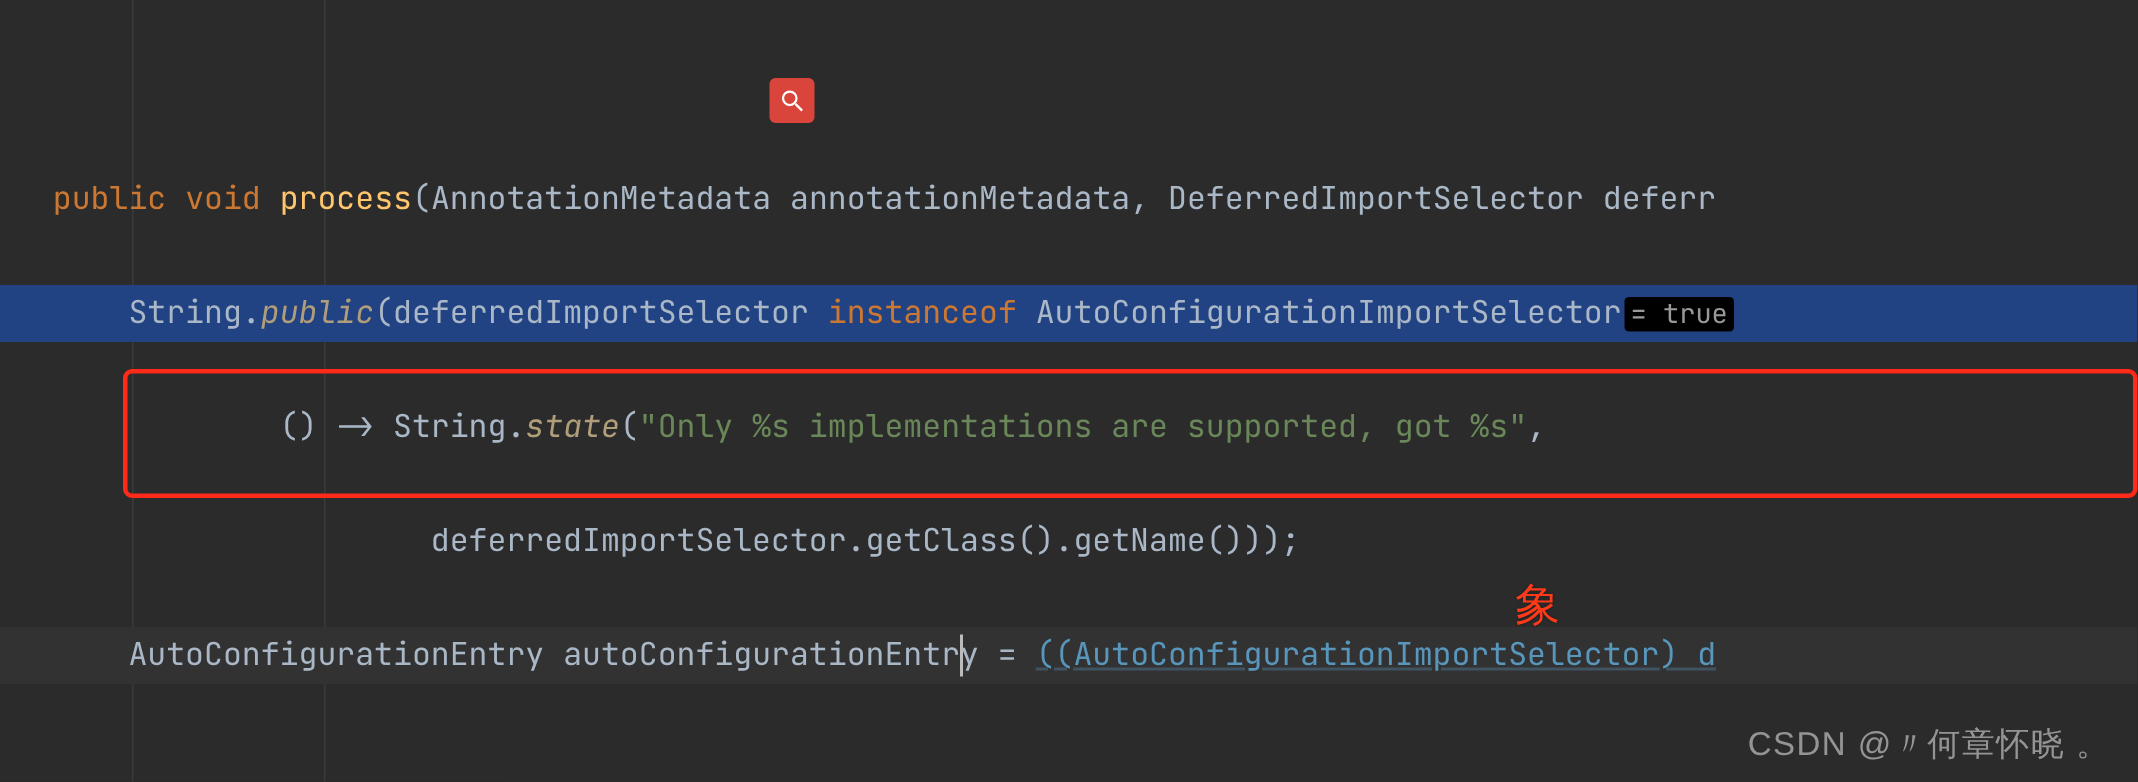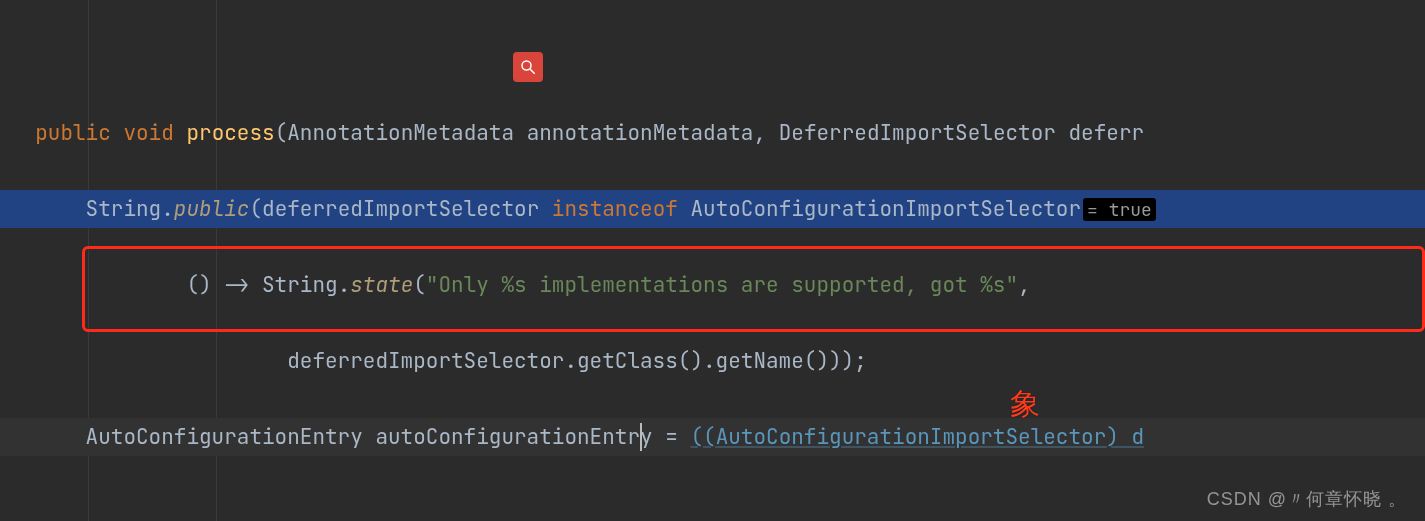--- a/index.html
+++ b/index.html
@@ -57,21 +57,21 @@
     line-height:36px;
     pointer-events:none;
     text-shadow:0 0 2px rgba(0,0,0,.3);
   }
   
   .wm{
     position:absolute;
     right:18px;bottom:10px;
     color:#c9c9c9aa;
     font-family:"PingFang SC","Microsoft YaHei",sans-serif;
-    font-size:18px;
+    font-size:22px;
     letter-spacing:1px;
     pointer-events:none;
   }
   
   .caret{position:absolute;width:2px;height:28px;background:#bbb;top:5px;}
   
   .guide{position:absolute;left:88px;top:0;bottom:0;border-left:1px solid #3a3a3a;}
   .guide2{left:216px;}
 </style>
 </head>

